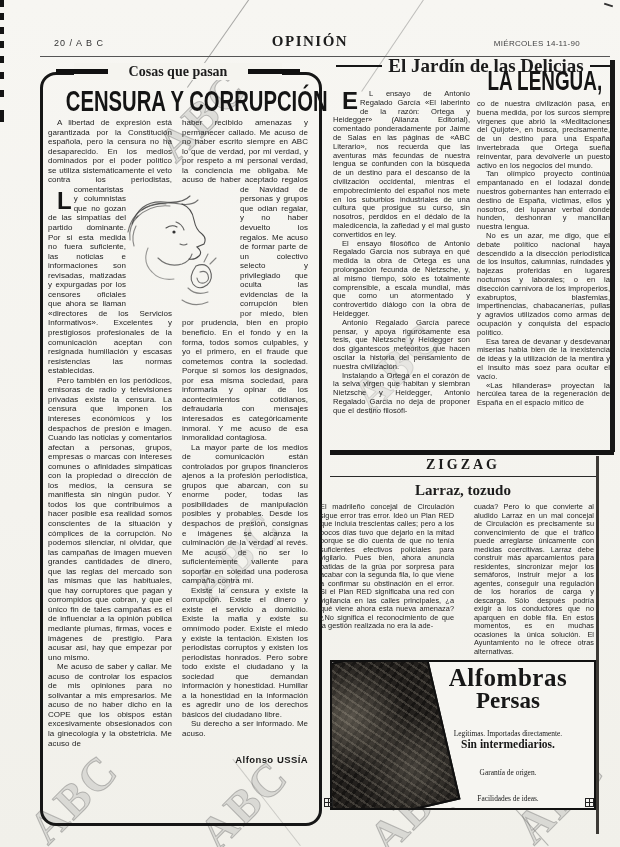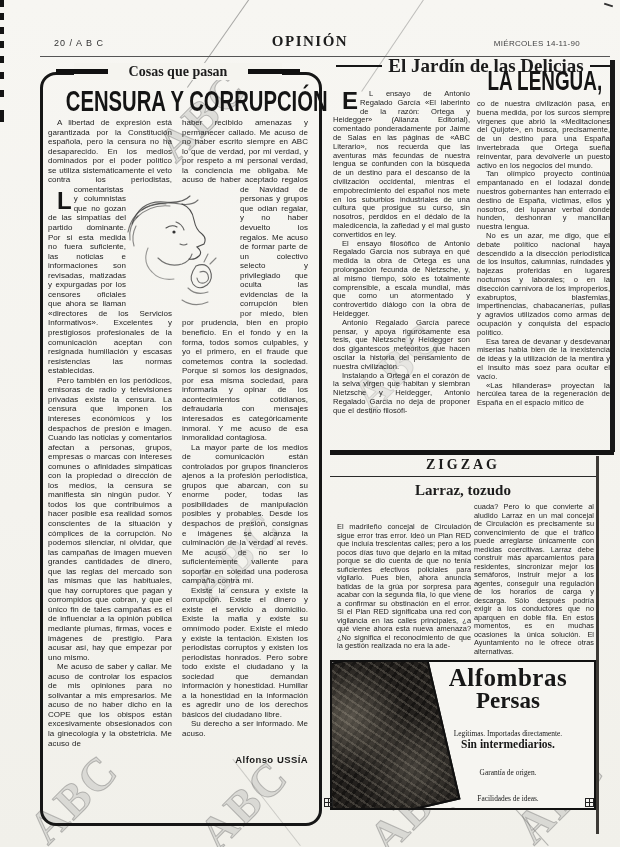--- a/index.html
+++ b/index.html
@@ -52,21 +52,21 @@
   .vrule-bottom{left:596px;top:456px;width:3px;height:378px;background:#3d3a36;}
 
   
   .hrule-heavy{left:330px;top:450px;width:284px;height:4.5px;background:#141414;}
   .zigzag-label{left:330px;top:457px;width:266px;text-align:center;
                 font-family:"Liberation Serif",serif;font-weight:bold;font-size:14px;letter-spacing:3px;}
   .hrule-thin{left:330px;top:476px;width:266px;height:1.4px;background:#2a2a2a;}
   .larraz-title{left:330px;top:482px;width:266px;text-align:center;
                 font-family:"Liberation Serif",serif;font-weight:bold;font-size:15px;}
   .larraz-col{font-size:7.4px;line-height:8.5px;word-spacing:.3px;}
-  .larraz-col1{left:337px;top:503px;width:134px;height:156px;margin-top:20px;}
+  .larraz-col1{left:320px;top:503px;width:134px;height:156px;}
   .larraz-col2{left:474px;top:503px;width:120px;height:156px;}
 
   
   .ad{left:330px;top:660px;width:262px;height:146px;border:2.5px solid #111;background:#f6f5f1;overflow:hidden;}
   .ad-photo{position:absolute;left:-18px;top:-8px;width:126px;height:158px;transform:rotate(-13deg);
             border:2px solid #101010;background-color:#221f1c;
             background-image:
               radial-gradient(circle at 30% 35%, rgba(225,214,190,.30), transparent 42%),
               radial-gradient(circle at 70% 75%, rgba(205,196,175,.22), transparent 38%),
               repeating-linear-gradient(47deg, rgba(235,225,205,.16) 0 2px, transparent 2px 7px),

